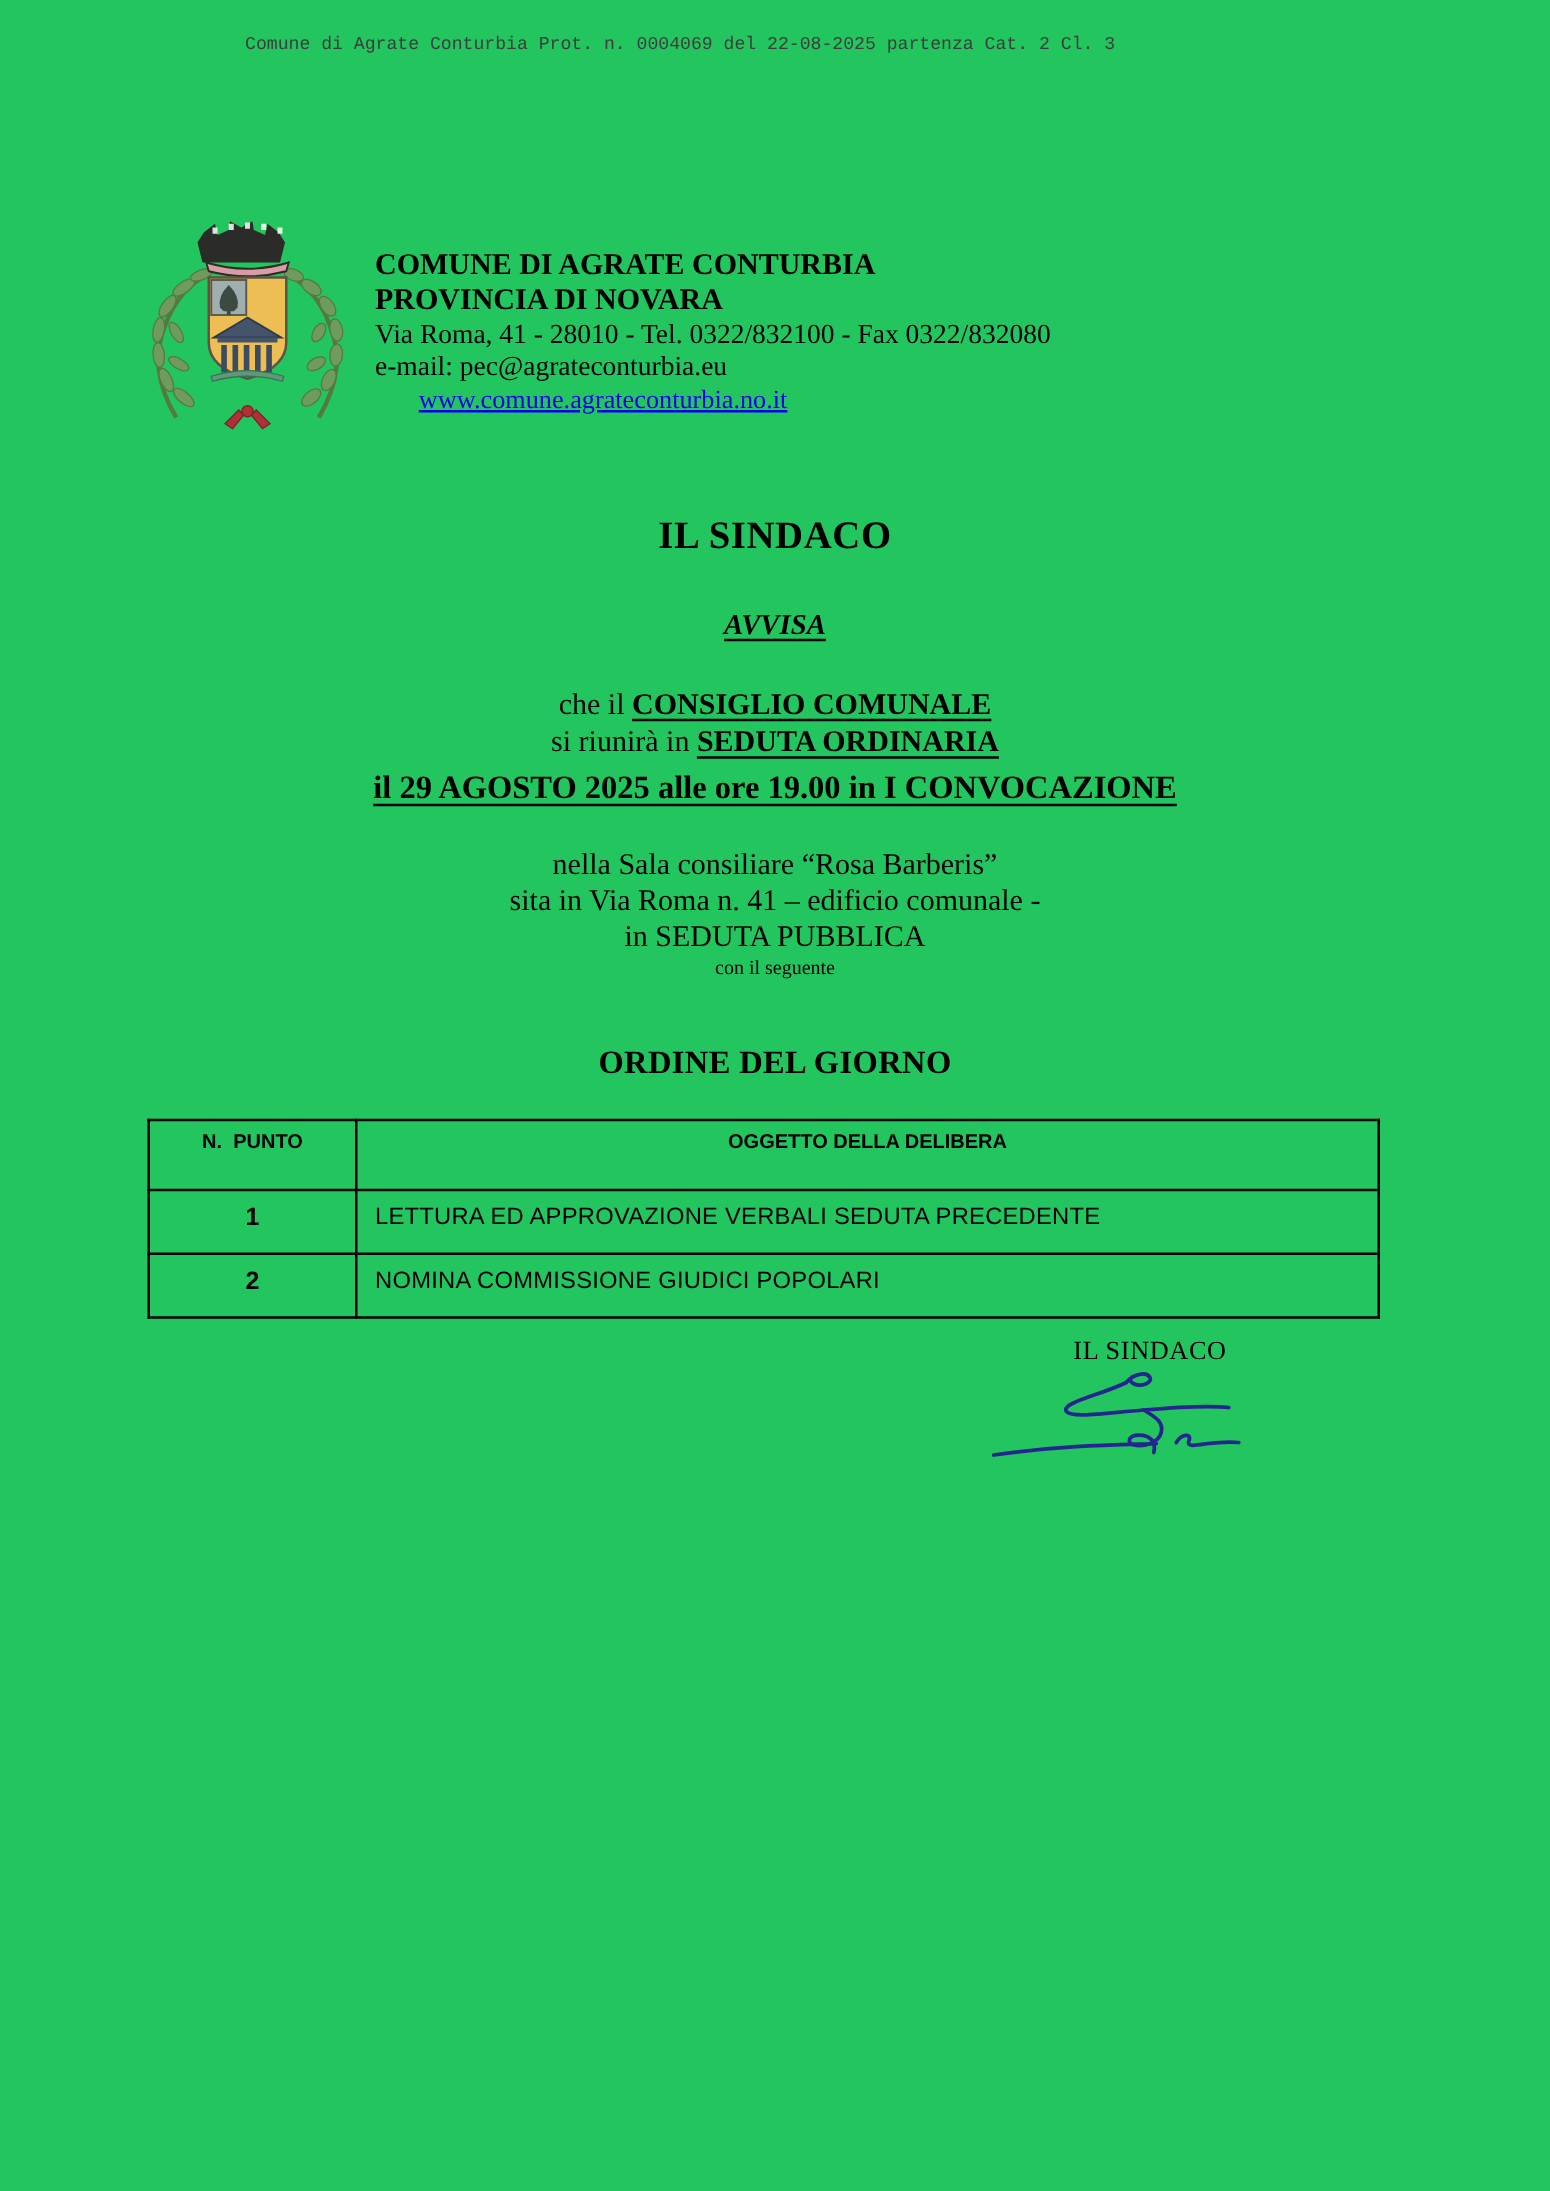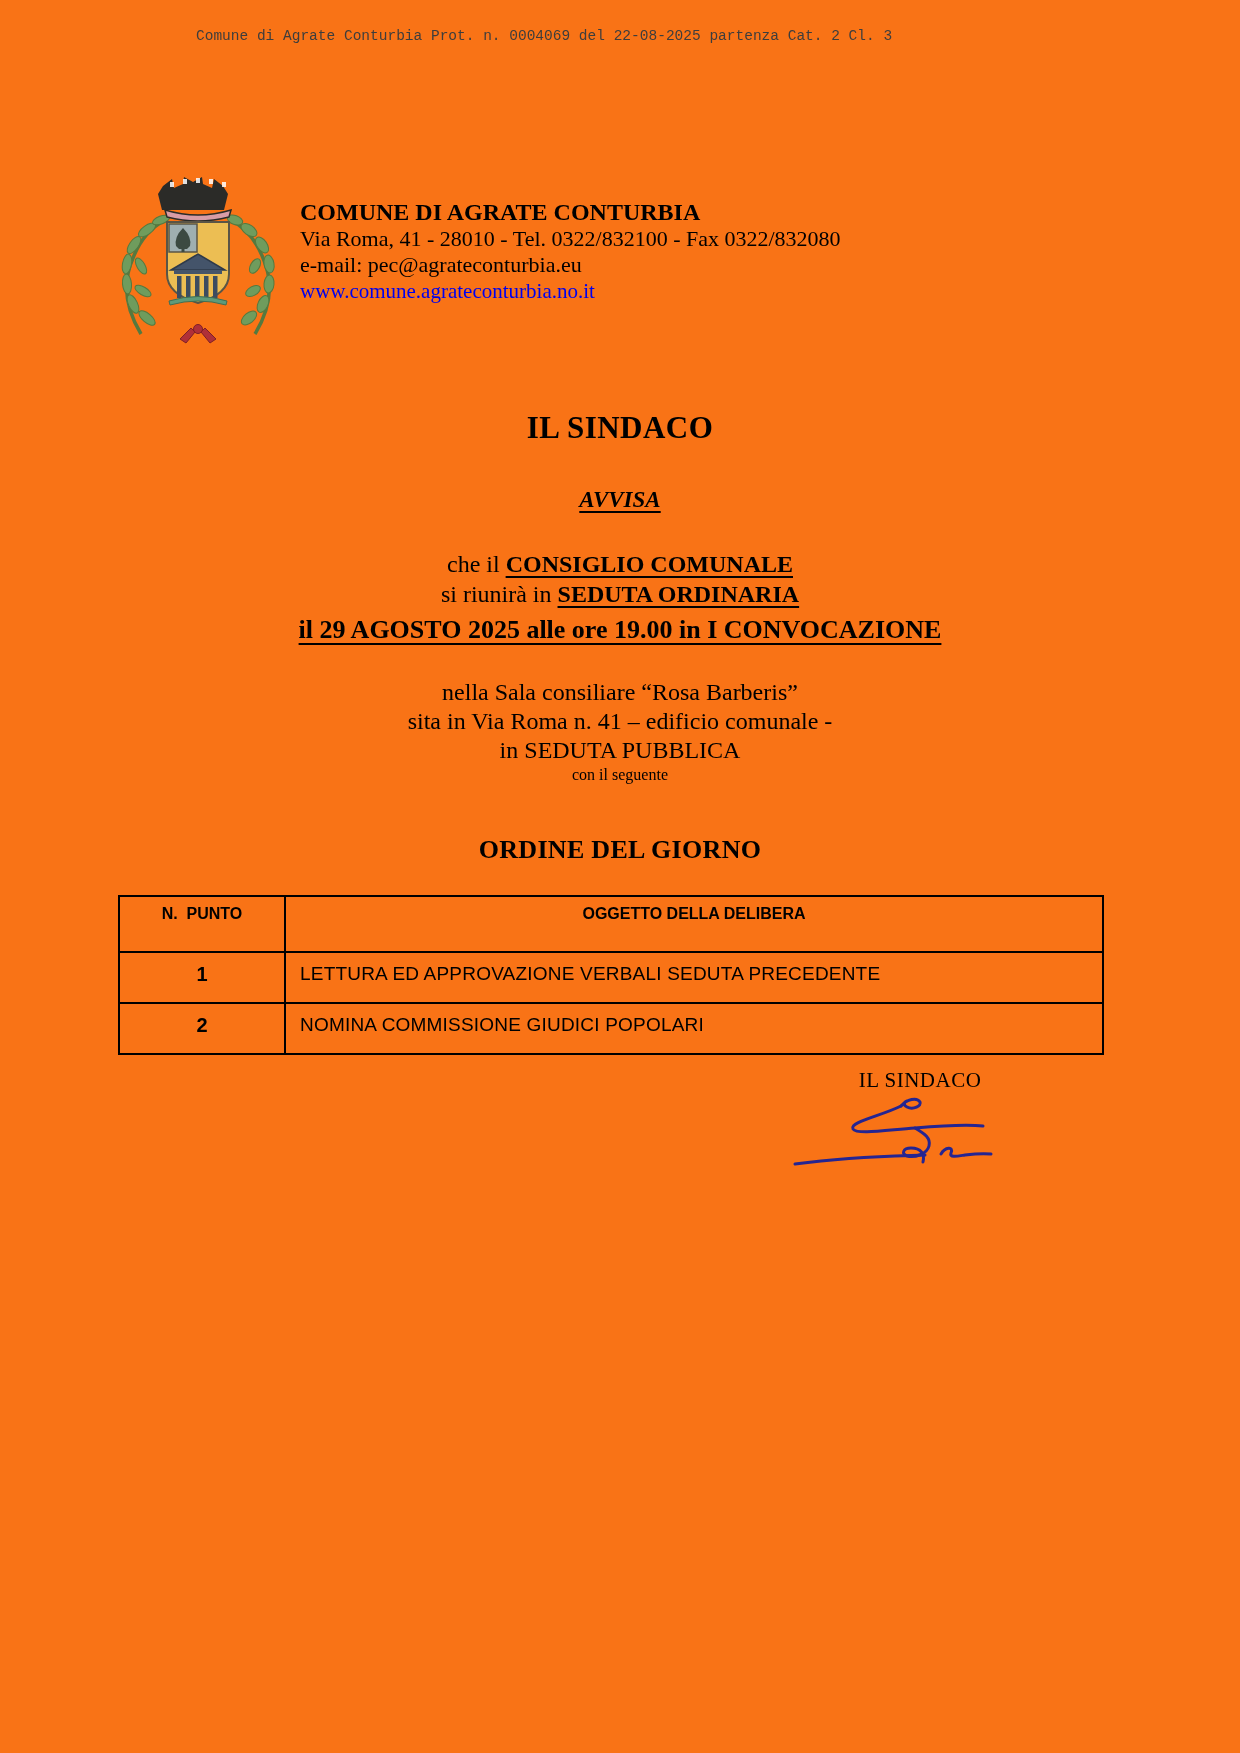--- a/index.html
+++ b/index.html
@@ -1,21 +1,21 @@
 <!DOCTYPE html>
 <html><head>
 <meta charset="utf-8">
 <style>
   html,body{margin:0;padding:0;background:#888;}
   .page{
     position:relative;
     width:1240px;
     height:1753px;
     margin:0 auto;
-    background:#f97316;
+    background:#22c55e;
     font-family:"Liberation Serif", serif;
     color:#000;
     overflow:hidden;
   }
   .protocol{
     position:absolute;
     left:196px; top:28px;
     font-family:"Liberation Mono", monospace;
     font-size:14.5px;
     color:#3d3d3d;
@@ -40,21 +40,23 @@
   .addr, .mail{
     font-size:22px;
     line-height:26px;
   }
   .site{
     font-size:21px;
     line-height:26px;
   }
   .site a{
     color:#0000EE;
+    text-decoration:underline;
     cursor:pointer;
+    margin-left:35px;
   }
   .cline{
     position:absolute;
     left:0; width:1240px;
     text-align:center;
   }
   .t-sindaco{ top:410px; font-size:31px; font-weight:bold; letter-spacing:.5px;}
   .t-avvisa{ top:487px; font-size:23px;font-style:italic; }
   .t-avvisa b{ text-decoration:underline; text-underline-offset:4px; }
   .t-cc{ top:551px; font-size:24px; }
@@ -182,20 +184,21 @@
 
     <g fill="#B03038" stroke="#7e1f26" stroke-width="1">
       <path d="M88 162 l-11 11 6 4 9 -11 z"></path>
       <path d="M102 162 l11 11 -6 4 -9 -11 z"></path>
       <circle cx="95" cy="163" r="4.5"></circle>
     </g>
   </svg>
 
   <div class="header-text">
     <div class="muni">COMUNE DI AGRATE CONTURBIA</div>
+    <div class="prov">PROVINCIA DI NOVARA</div>
     <div class="addr">Via Roma, 41 - 28010 - Tel. 0322/832100 - Fax 0322/832080</div>
     <div class="mail">e-mail: pec@agrateconturbia.eu</div>
     <div class="site"><a>www.comune.agrateconturbia.no.it</a></div>
   </div>
 
   <div class="cline t-sindaco">IL SINDACO</div>
 
   <div class="cline t-avvisa"><b>AVVISA</b></div>
 
   <div class="cline t-cc"><span>che il </span><b>CONSIGLIO COMUNALE</b></div>

